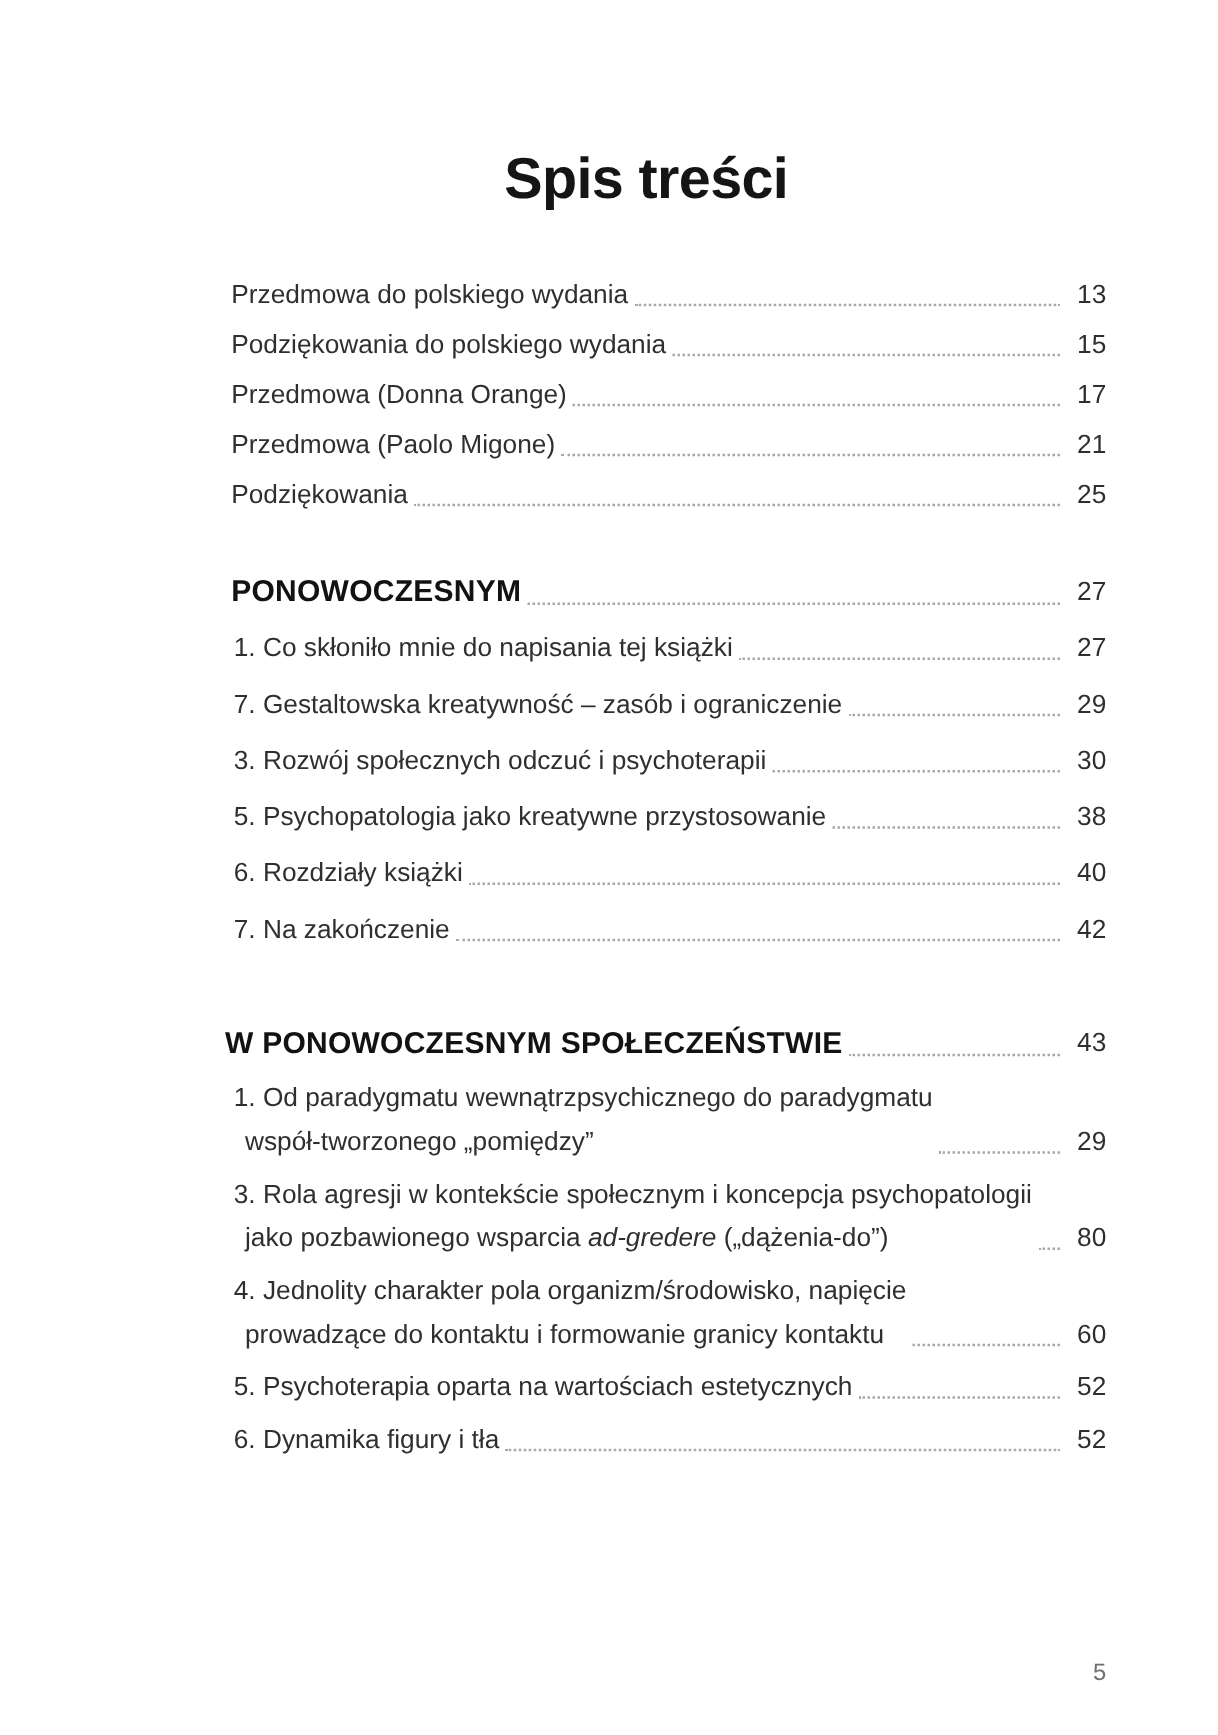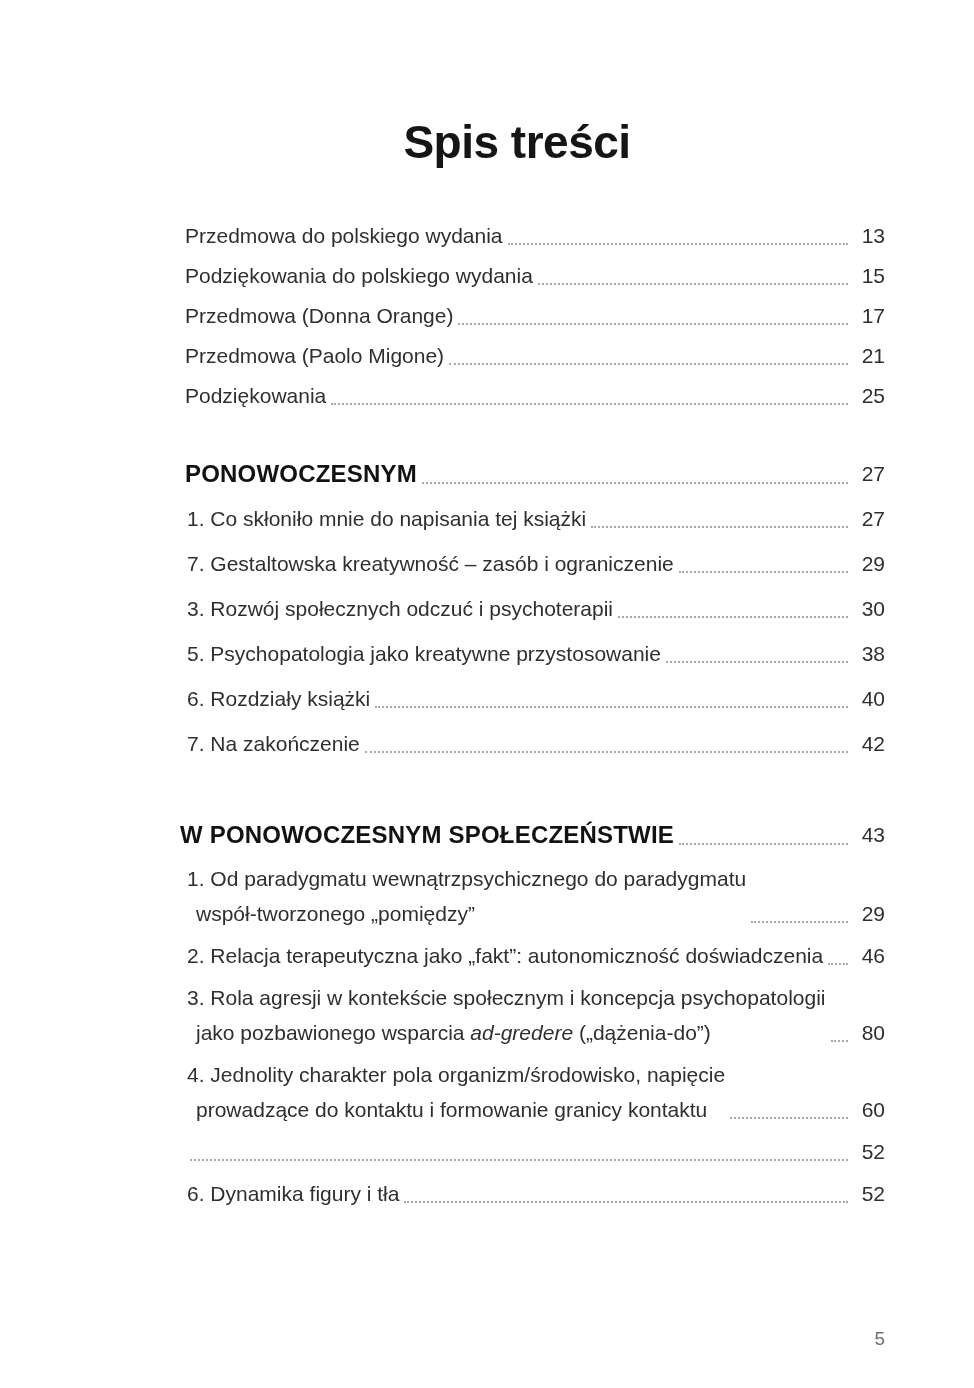--- a/index.html
+++ b/index.html
@@ -104,35 +104,31 @@
             <div class="leader"></div>
             <span class="pg">43</span>
           </div>
           <div>
             <div class="toc-row item-row">
               <div class="entry-text"><span>1. Od paradygmatu wewnątrzpsychicznego do paradygmatu</span><br><span>współ-tworzonego „pomiędzy”</span></div>
               <div class="leader"></div>
               <span class="pg">29</span>
             </div>
             <div class="toc-row item-row">
-              <div class="entry-text"><span>2. Relacja terapeutyczna jako „fakt”: autonomiczność doświadczenia</span></div>
-              <div class="leader"></div>
-              <span class="pg">46</span>
-            </div>
-            <div class="toc-row item-row">
               <div class="entry-text"><span>3. Rola agresji w kontekście społecznym i koncepcja psychopatologii</span><br><span>jako pozbawionego wsparcia </span><i>ad-gredere</i><span> („dążenia-do”)</span></div>
               <div class="leader"></div>
               <span class="pg">80</span>
             </div>
             <div class="toc-row item-row">
               <div class="entry-text"><span>4. Jednolity charakter pola organizm/środowisko, napięcie</span><br><span>prowadzące do kontaktu i formowanie granicy kontaktu</span></div>
               <div class="leader"></div>
               <span class="pg">60</span>
             </div>
             <div class="toc-row item-row">
+              <div class="entry-text"><span>5. Psychoterapia oparta na wartościach estetycznych</span></div>
               <div class="leader"></div>
               <span class="pg">52</span>
             </div>
             <div class="toc-row item-row">
               <div class="entry-text"><span>6. Dynamika figury i tła</span></div>
               <div class="leader"></div>
               <span class="pg">52</span>
             </div>
           </div>
         </section>

